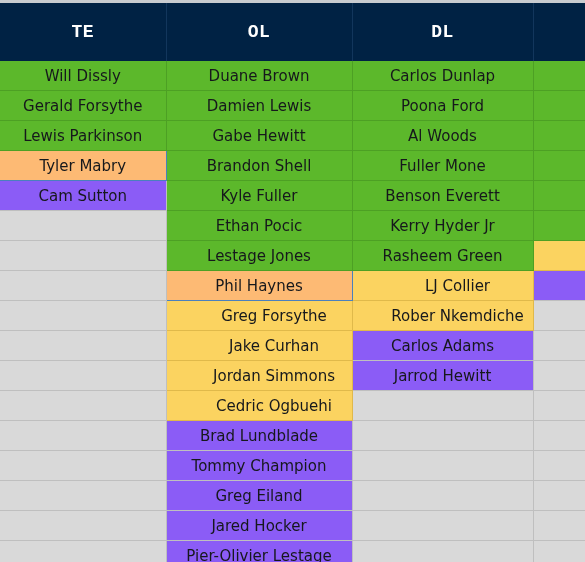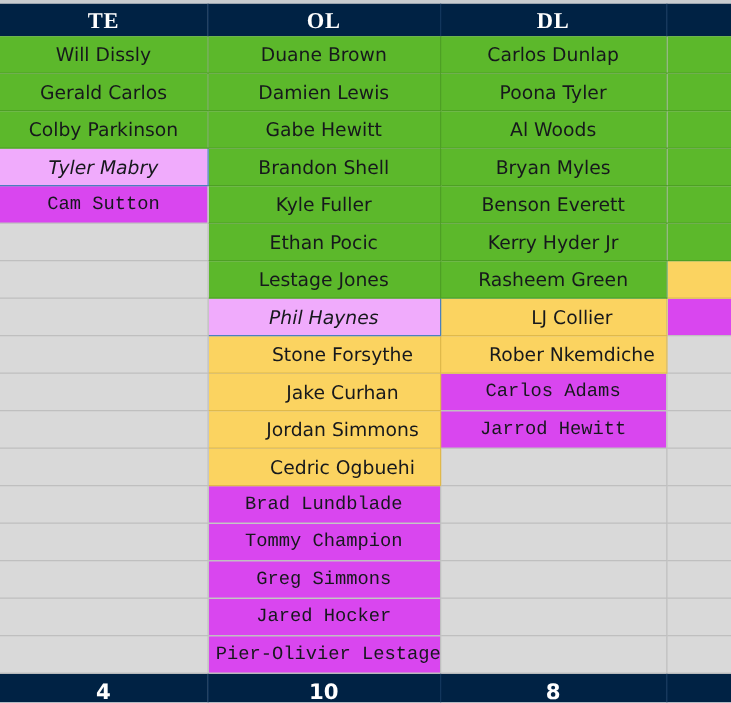--- a/index.html
+++ b/index.html
@@ -50,22 +50,22 @@
   thead th {
     height: 26px;
     background: #002244;
     color: #ffffff;
     font-size: 18px;
     font-weight: bold;
     letter-spacing: 0.5px;
     text-align: center;
     vertical-align: middle;
     border-right: 1px solid #12365c;
-    padding: 0;
-    font-family: Liberation Serif, serif;
+    padding: 16px;
+    font-family: Liberation Mono, monospace;
   }
   thead th:last-child { border-right: none; }
 
   tbody td {
     height: 29px;
     padding: 0 6px;
     font-size: 15px;
     color: #16181c;
     text-align: center;
     vertical-align: middle;
@@ -82,30 +82,28 @@
     border-right-color: #4da024;
     border-bottom-color: #4da024;
   }
   td.s-yellow {
     background: #FBD360;
     border-right-color: #e0b94a;
     border-bottom-color: #e0b94a;
     padding-left: 36px;
   }
   td.s-blue {
-    background: #f0abfc;
+    background: #fdba74;
     border-right-color: #4a80bd;
     border-bottom-color: #4a80bd;
-    font-style: italic;
   }
   td.s-gray {
-    background: #d946ef;
+    background: #8b5cf6;
     border-right-color: #bfbfbf;
     border-bottom-color: #bfbfbf;
-    font-family: Liberation Mono, monospace;
   }
   td.s-empty {
     background: #d9d9d9;
     border-right-color: #bfbfbf;
     border-bottom-color: #bfbfbf;
   }
 
   tfoot td {
     height: 30px;
     background: #002244;
@@ -145,35 +143,35 @@
     </thead>
 
     <tbody id="roster-body">
         <tr>
           <td class="s-green">Will Dissly</td>
           <td class="s-green">Duane Brown</td>
           <td class="s-green">Carlos Dunlap</td>
           <td class="s-green">Bo</td>
         </tr>
         <tr>
-          <td class="s-green">Gerald Carlos</td>
+          <td class="s-green">Gerald Forsythe</td>
           <td class="s-green">Damien Lewis</td>
-          <td class="s-green">Poona Tyler</td>
+          <td class="s-green">Poona Ford</td>
           <td class="s-green">Jo</td>
         </tr>
         <tr>
-          <td class="s-green">Colby Parkinson</td>
+          <td class="s-green">Lewis Parkinson</td>
           <td class="s-green">Gabe Hewitt</td>
           <td class="s-green">Al Woods</td>
           <td class="s-green">Da</td>
         </tr>
         <tr>
           <td class="s-blue">Tyler Mabry</td>
           <td class="s-green">Brandon Shell</td>
-          <td class="s-green">Bryan Myles</td>
+          <td class="s-green">Fuller Mone</td>
           <td class="s-green">Alt</td>
         </tr>
         <tr>
           <td class="s-gray">Cam Sutton</td>
           <td class="s-green">Kyle Fuller</td>
           <td class="s-green">Benson Everett</td>
           <td class="s-green">C</td>
         </tr>
         <tr>
           <td class="s-empty"></td>
@@ -188,21 +186,21 @@
           <td class="s-yellow">Jo</td>
         </tr>
         <tr>
           <td class="s-empty"></td>
           <td class="s-blue">Phil Haynes</td>
           <td class="s-yellow">LJ Collier</td>
           <td class="s-gray">Lak</td>
         </tr>
         <tr>
           <td class="s-empty"></td>
-          <td class="s-yellow">Stone Forsythe</td>
+          <td class="s-yellow">Greg Forsythe</td>
           <td class="s-yellow">Rober Nkemdiche</td>
           <td class="s-empty"></td>
         </tr>
         <tr>
           <td class="s-empty"></td>
           <td class="s-yellow">Jake Curhan</td>
           <td class="s-gray">Carlos Adams</td>
           <td class="s-empty"></td>
         </tr>
         <tr>
@@ -224,21 +222,21 @@
           <td class="s-empty"></td>
         </tr>
         <tr>
           <td class="s-empty"></td>
           <td class="s-gray">Tommy Champion</td>
           <td class="s-empty"></td>
           <td class="s-empty"></td>
         </tr>
         <tr>
           <td class="s-empty"></td>
-          <td class="s-gray">Greg Simmons</td>
+          <td class="s-gray">Greg Eiland</td>
           <td class="s-empty"></td>
           <td class="s-empty"></td>
         </tr>
         <tr>
           <td class="s-empty"></td>
           <td class="s-gray">Jared Hocker</td>
           <td class="s-empty"></td>
           <td class="s-empty"></td>
         </tr>
         <tr>

